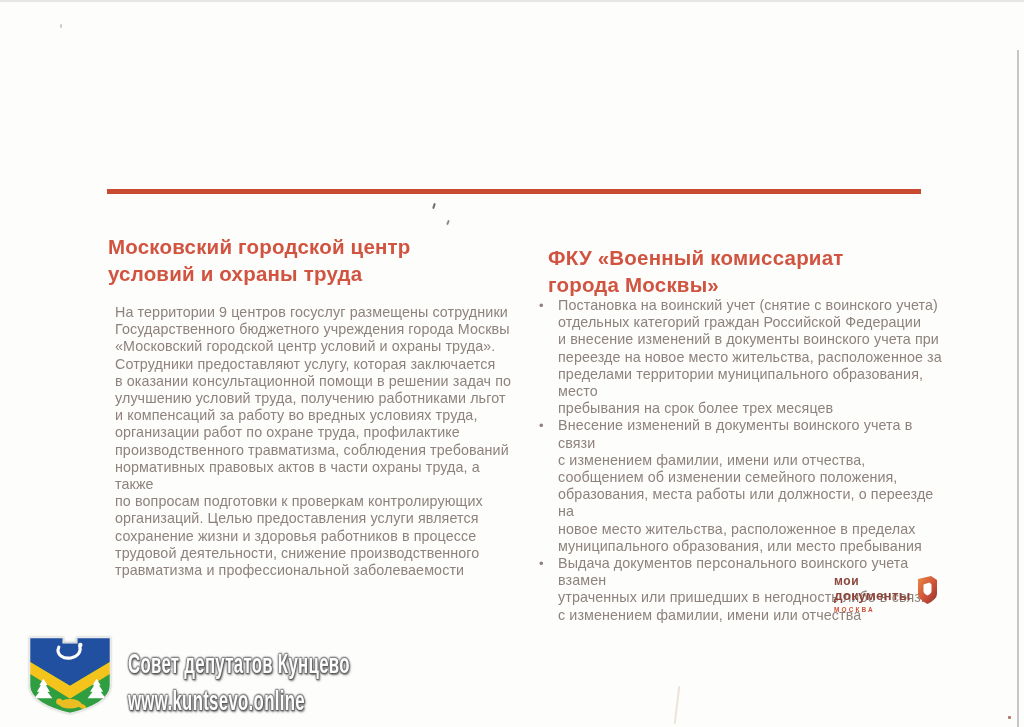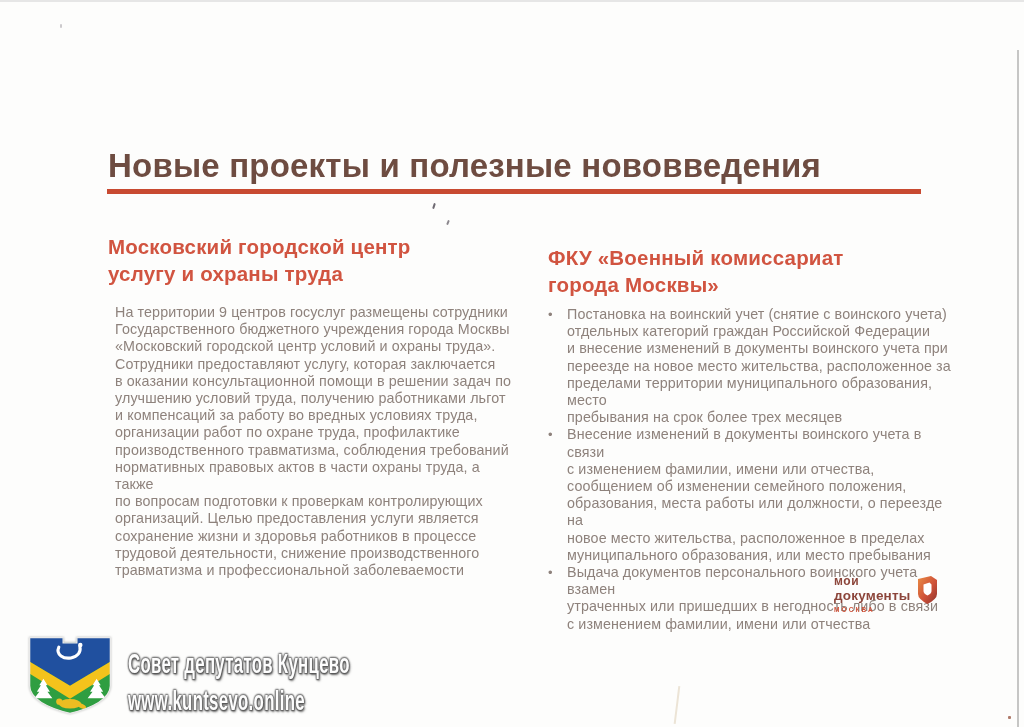--- a/index.html
+++ b/index.html
@@ -27,21 +27,21 @@
   }
   .col-heading.left{left:108px;top:233px;}
   .col-heading.right{left:548px;top:244px;}
 
   
   .body-text{
     position:absolute;left:108px;top:297px;width:405px;margin:7px;
     font-size:14.3px;line-height:17.2px;color:#8e827c;white-space:pre-line;letter-spacing:.1px;
   }
   .bullets{
-    position:absolute;left:536px;top:297px;width:412px;margin:9px;padding:0;list-style:none;
+    position:absolute;left:536px;top:297px;width:412px;margin:0;padding:0;list-style:none;
     font-size:14.3px;line-height:17.2px;color:#8e827c;letter-spacing:.1px;
   }
   .bullets li{position:relative;padding-left:22px;white-space:pre-line;}
   .bullets li::before{content:"\2022";position:absolute;left:3px;top:0;font-size:13px;color:#8e827c;}
 
   
   .mfc{position:absolute;left:834px;top:575px;display:flex;align-items:flex-start;}
   .mfc-text{text-align:left;color:#8c453a;font-weight:bold;line-height:1;}
   .mfc-moi{font-size:12px;letter-spacing:.6px;}
   .mfc-dok{font-size:13.5px;letter-spacing:.2px;margin-top:2px;}
@@ -65,26 +65,25 @@
 <div class="page">
 
   <div class="edge-top"></div>
   <div class="edge-right"></div>
   <div class="crease"></div>
   <div class="speck" style="left:433px;top:203px;width:2px;height:6px;transform:rotate(18deg);"></div>
   <div class="speck" style="left:447px;top:220px;width:2px;height:5px;transform:rotate(22deg);opacity:.8;"></div>
   <div class="speck" style="left:60px;top:24px;width:2px;height:4px;opacity:.35;"></div>
   <div class="speck" style="left:1008px;top:716px;width:3px;height:3px;background:#9c5a46;opacity:.8;"></div>
 
-  <h1 class="title">Новые проекты и полезные нововведения</h1>
   <div class="rule"></div>
 
   <section>
     <h2 class="col-heading left">Московский городской центр
-услугу и охраны труда</h2>
+условий и охраны труда</h2>
     <p class="body-text">На территории 9 центров госуслуг размещены сотрудники
 Государственного бюджетного учреждения города Москвы
 «Московский городской центр условий и охраны труда».
 Сотрудники предоставляют услугу, которая заключается
 в оказании консультационной помощи в решении задач по
 улучшению условий труда, получению работниками льгот
 и компенсаций за работу во вредных условиях труда,
 организации работ по охране труда, профилактике
 производственного травматизма, соблюдения требований
 нормативных правовых актов в части охраны труда, а также

